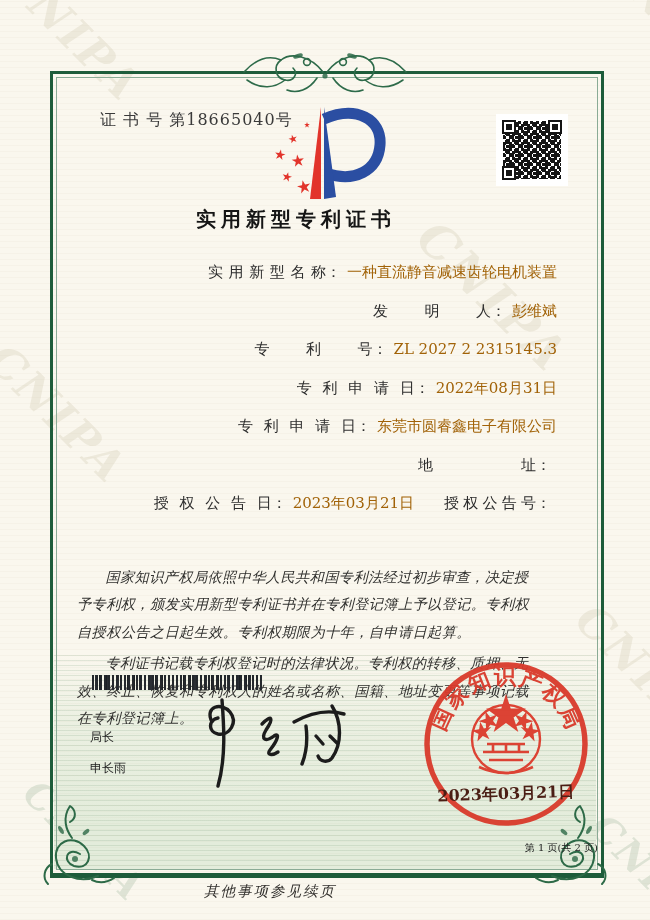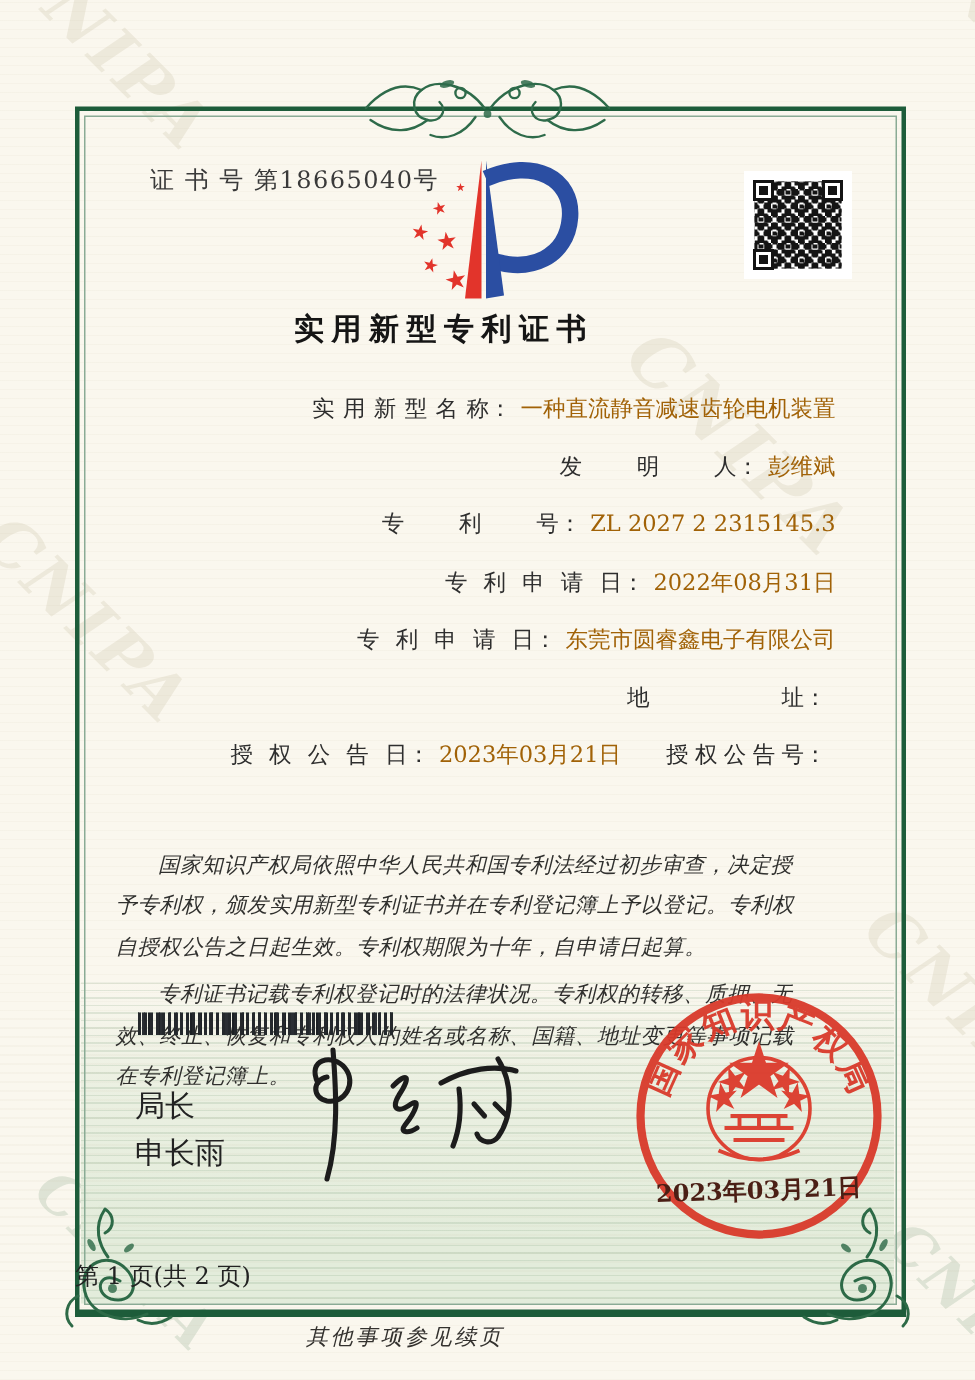--- a/index.html
+++ b/index.html
@@ -67,24 +67,24 @@
   .paras{position:absolute; left:77px; top:528px; width:460px;
     font-size:14.2px; font-style:italic; line-height:1.93; color:#30302e; letter-spacing:.4px;margin-top:36px;}
   .paras p{margin:0 0 4px 0; text-indent:2em;}
   .barcode{
     position:absolute; left:92px; top:675px; width:170px; height:15px;
     background:
       repeating-linear-gradient(90deg,#24282c 0 2px,transparent 2px 4px),
       repeating-linear-gradient(90deg,#1c2024 0 1px,transparent 1px 7px),
       repeating-linear-gradient(90deg,transparent 0 3px,#2a2e33 3px 5px,transparent 5px 11px);
   }
-  .signer{position:absolute; left:90px; top:722px; font-size:20px; color:#222; line-height:31px;}
+  .signer{position:absolute; left:90px; top:722px; font-size:12px; color:#222; line-height:31px;}
   .signature{position:absolute; left:182px; top:692px;}
   .seal{position:absolute; left:421px; top:659px; z-index:4; opacity:.95;}
-  .page-num{position:absolute; left:50px; top:841px; width:548px; text-align:left; font-size:16px; color:#222;}
+  .page-num{position:absolute; left:50px; top:841px; width:548px; text-align:right; font-size:10px; color:#222;}
   .cont-note{
     position:absolute; left:0; top:882px; width:540px; text-align:center;
     font-size:14.5px; font-style:italic; letter-spacing:2px; color:#33312e;
   }
 </style>
 </head>
 <body>
 
 <div class="page">
 

